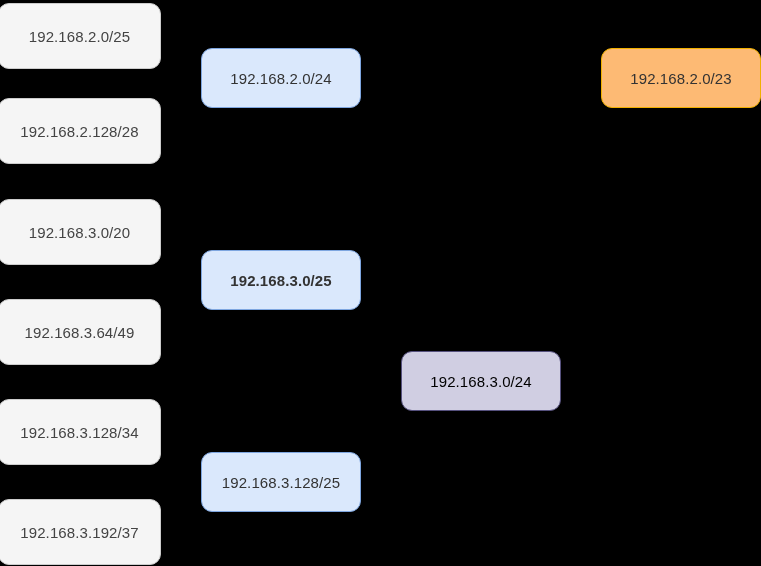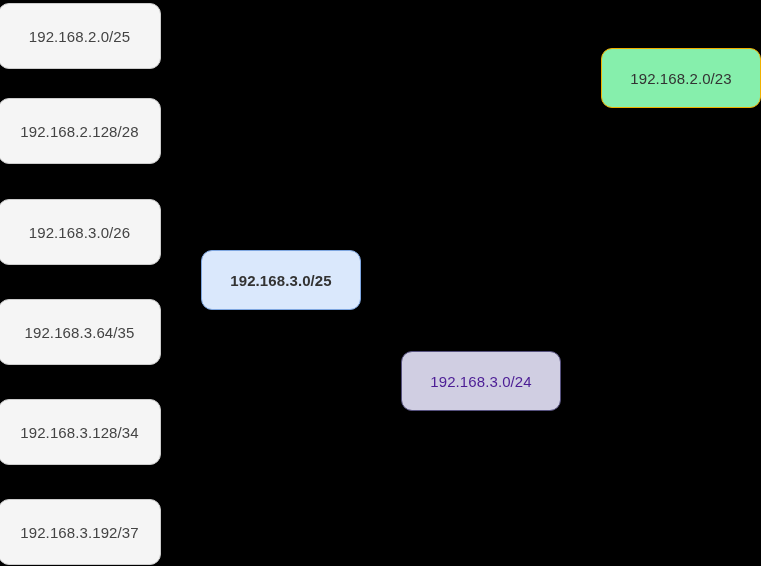--- a/index.html
+++ b/index.html
@@ -43,52 +43,58 @@
     color: #444444;
   }
   .style-blue {
     background: #dae8fc;
     border-color: #7ea6e0;
     color: #333333;
   }
   .style-purple {
     background: #d0cee2;
     border-color: #56517e;
-    color: #4c1d95;
+    color: #000000;
   }
   .style-orange {
-    background: #86efac;
+    background: #fdba74;
     border-color: #f0b000;
     color: #333333;
   }
 </style>
 </head>
 <body>
 
 <div id="canvas">
     <div class="node style-gray" style="left: -2px; top: 3px; width: 163px; height: 66px;">
       <span class="label">192.168.2.0/25</span>
     </div>
     <div class="node style-gray" style="left: -2px; top: 98px; width: 163px; height: 66px;">
       <span class="label">192.168.2.128/28</span>
     </div>
     <div class="node style-gray" style="left: -2px; top: 199px; width: 163px; height: 66px;">
-      <span class="label">192.168.3.0/26</span>
+      <span class="label">192.168.3.0/20</span>
     </div>
     <div class="node style-gray" style="left: -2px; top: 299px; width: 163px; height: 66px;">
-      <span class="label">192.168.3.64/35</span>
+      <span class="label">192.168.3.64/49</span>
     </div>
     <div class="node style-gray" style="left: -2px; top: 399px; width: 163px; height: 66px;">
       <span class="label">192.168.3.128/34</span>
     </div>
     <div class="node style-gray" style="left: -2px; top: 499px; width: 163px; height: 66px;">
       <span class="label">192.168.3.192/37</span>
     </div>
+    <div class="node style-blue" style="left: 201px; top: 48px; width: 160px; height: 60px;">
+      <span class="label">192.168.2.0/24</span>
+    </div>
     <div class="node style-blue" style="left: 201px; top: 250px; width: 160px; height: 60px; font-weight: bold;">
       <span class="label">192.168.3.0/25</span>
+    </div>
+    <div class="node style-blue" style="left: 201px; top: 452px; width: 160px; height: 60px;">
+      <span class="label">192.168.3.128/25</span>
     </div>
     <div class="node style-purple" style="left: 401px; top: 351px; width: 160px; height: 60px;">
       <span class="label">192.168.3.0/24</span>
     </div>
     <div class="node style-orange" style="left: 601px; top: 48px; width: 160px; height: 60px;">
       <span class="label">192.168.2.0/23</span>
     </div>
   </div>
 
 </body></html>

